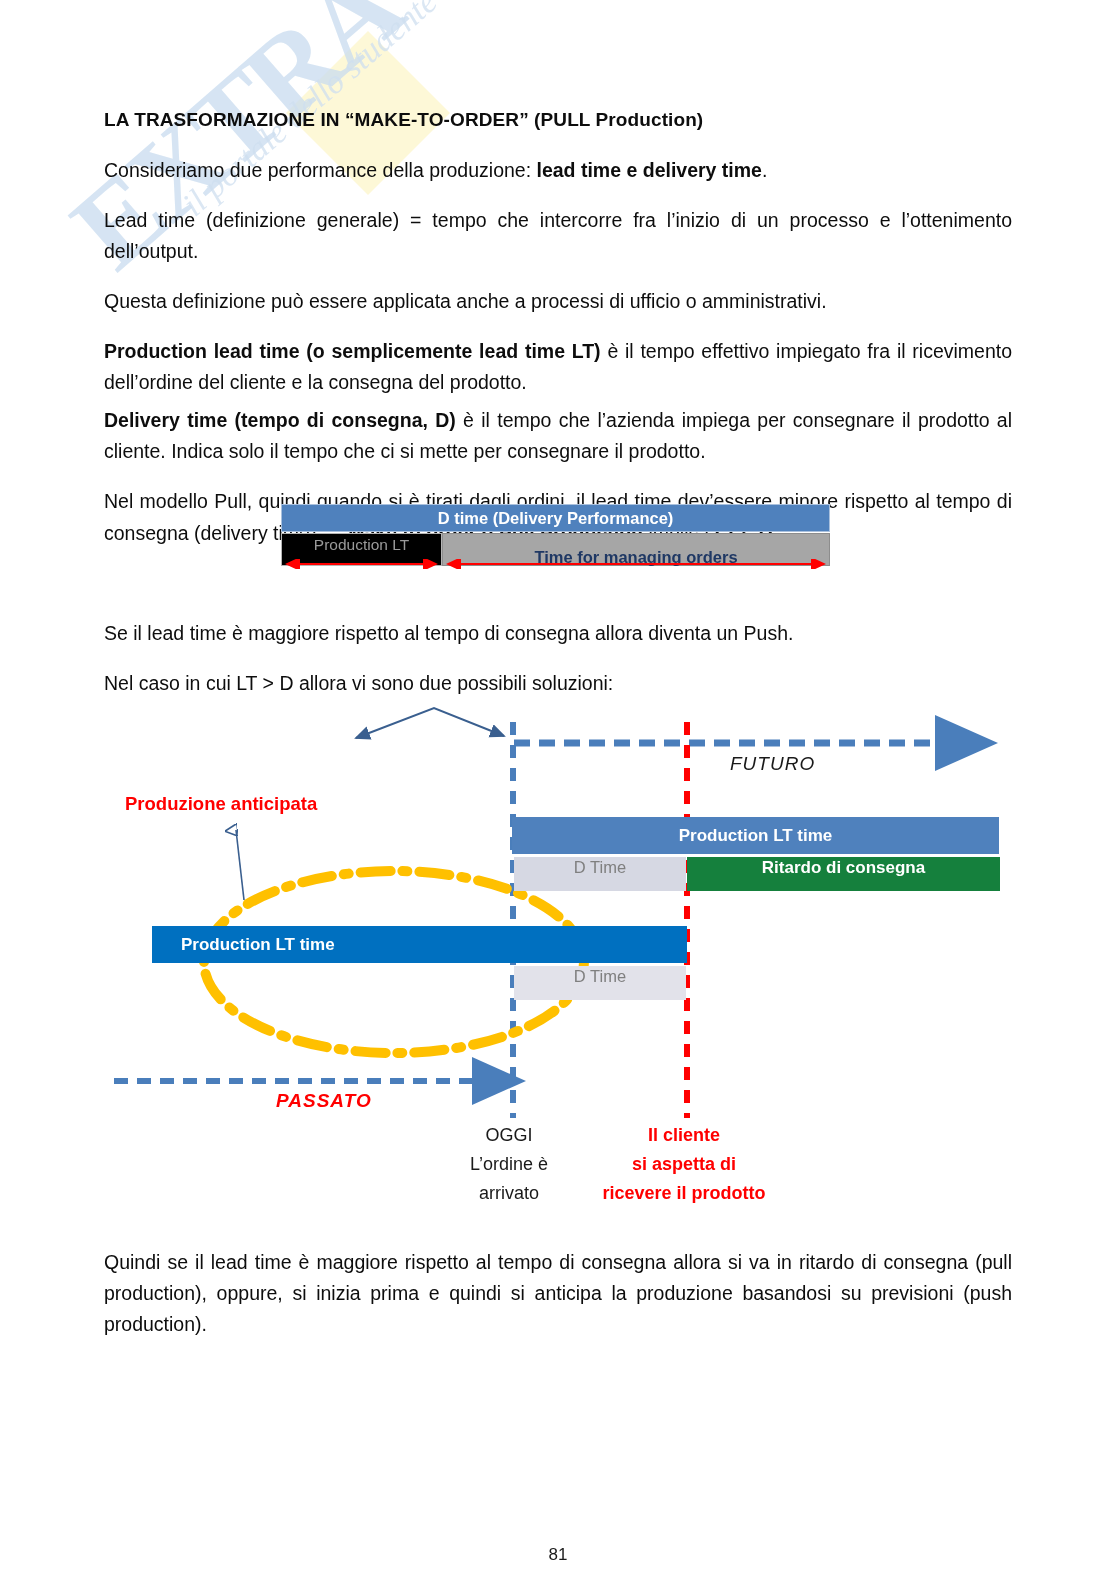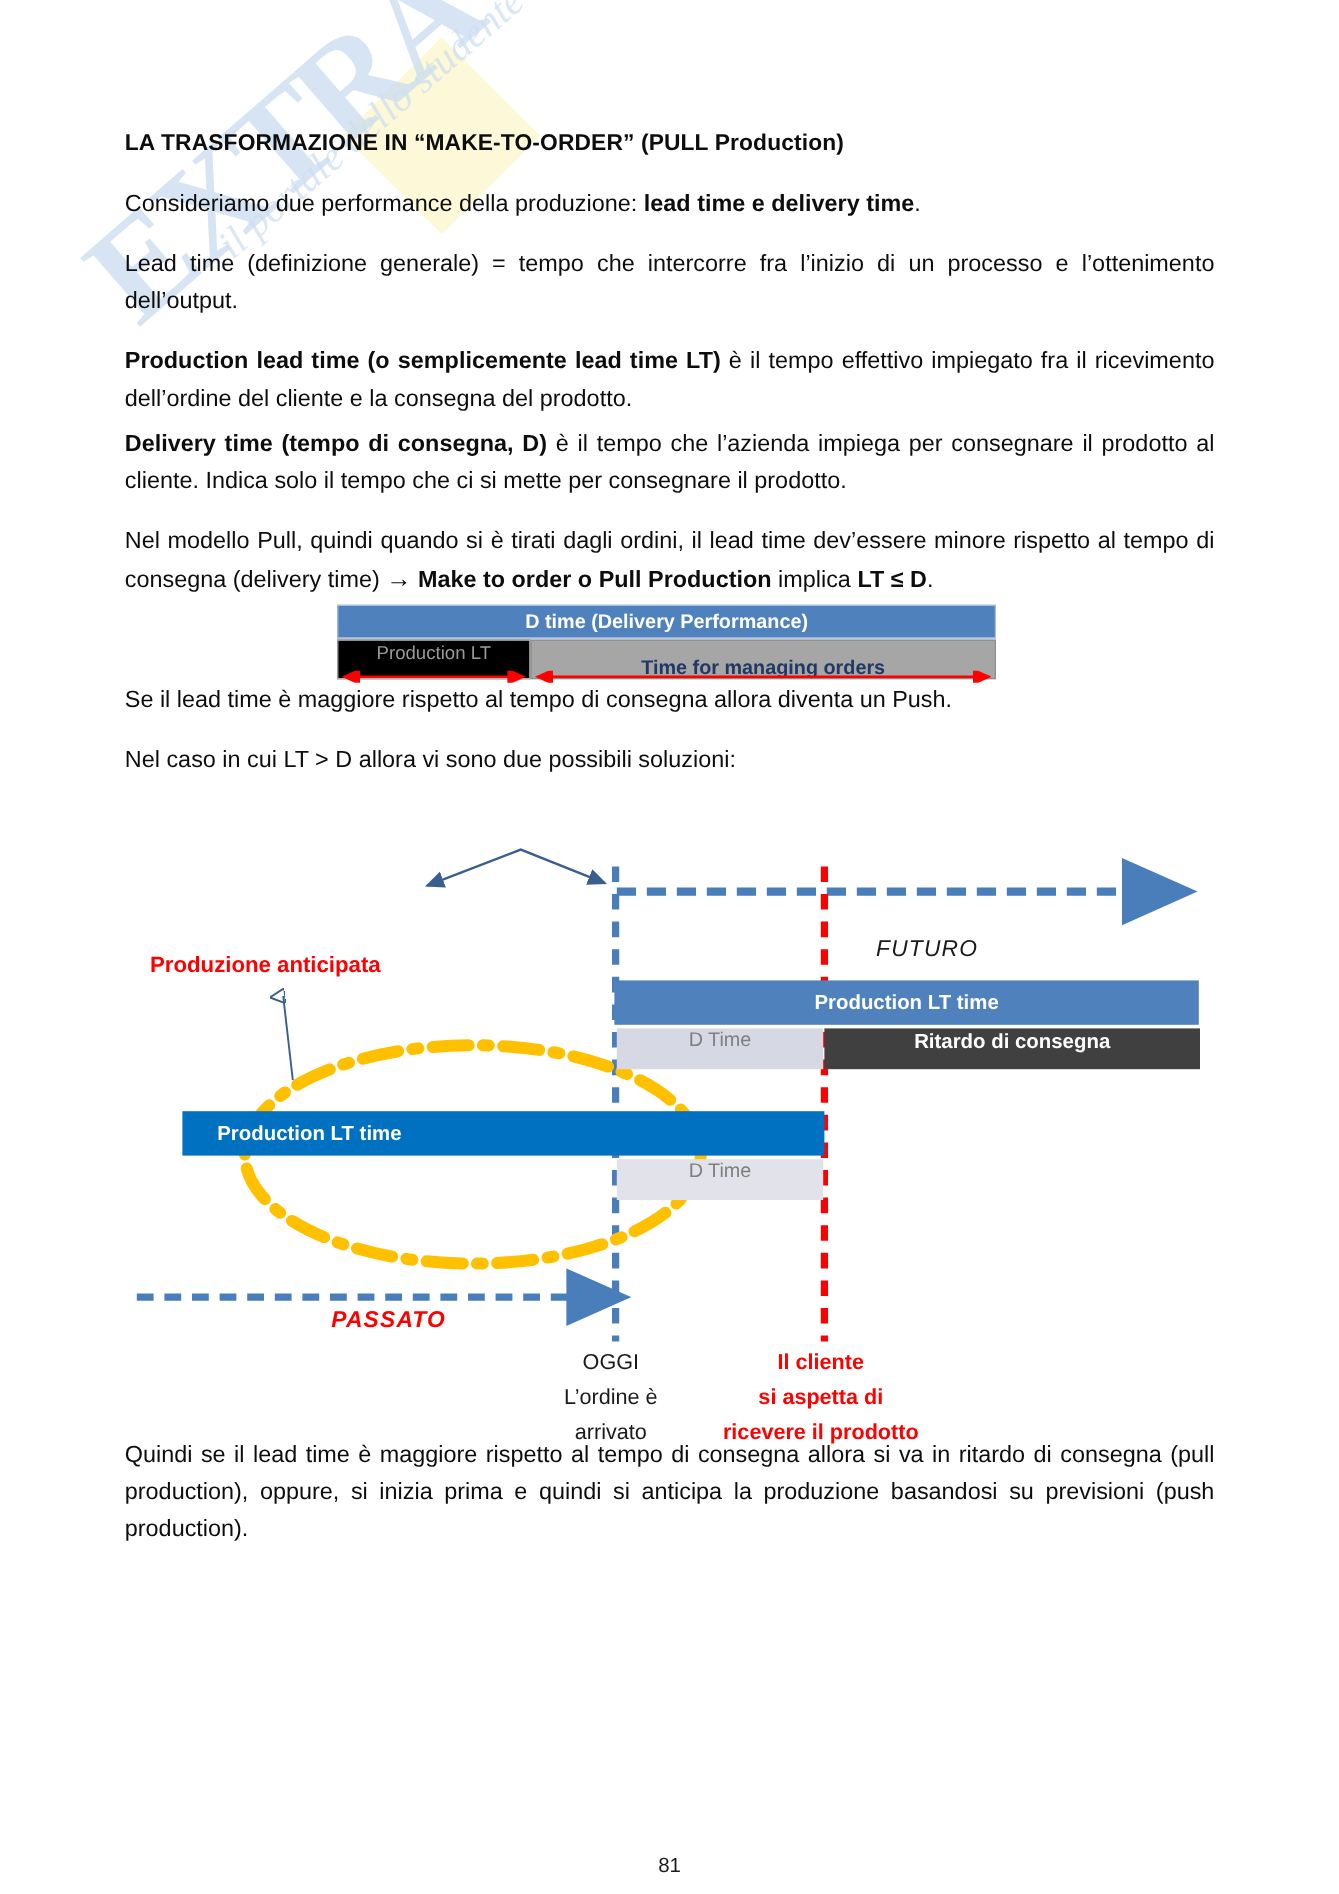--- a/index.html
+++ b/index.html
@@ -172,21 +172,21 @@
   .bar-dtime-top {
     left: 410px; top: 157px; width: 172px; height: 34px;
     background: #d6d8e3;
     color: #7f7f7f; font-size: 16.5px;
     justify-content: center;
     align-items: flex-start;
     padding-top: 1px;
   }
   .bar-ritardo {
     left: 583px; top: 157px; width: 313px; height: 34px;
-    background: #404040;
+    background: #15803d;
     color: #ffffff; font-weight: bold; font-size: 17px;
     justify-content: center;
     align-items: flex-start;
     padding-top: 1px;
   }
   .bar-lt-bottom {
     left: 48px; top: 226px; width: 535px; height: 37px;
     background: #0070c0;
     color: #ffffff; font-weight: bold; font-size: 17px;
     justify-content: flex-start;
@@ -206,21 +206,20 @@
     white-space: nowrap;
   }
   .lbl-anticipata {
     left: 21px; top: 93px;
     color: #ff0000; font-weight: bold; font-size: 18.5px;
   }
   .lbl-futuro {
     left: 626px; top: 53px;
     color: #1a1a1a; font-style: italic; font-size: 19px;
     letter-spacing: 1px;
-    margin-top: 28px;
   }
   .lbl-passato {
     left: 172px; top: 390px;
     color: #ff0000; font-weight: bold; font-style: italic; font-size: 19px;
     letter-spacing: 1px;
   }
   .lbl-oggi {
     left: 325px; top: 421px;
     width: 160px; text-align: center;
     color: #1a1a1a; font-size: 18px; line-height: 29px;
@@ -254,20 +253,21 @@
   </div>
 
   <div class="content">
 
     <p class="para title" style="margin-top:104px">LA TRASFORMAZIONE IN “MAKE-TO-ORDER” (PULL Production)</p>
 
     <p class="para" style="margin-top:20px"><span>Consideriamo due performance della produzione: </span><span class="b">lead time e delivery time</span><span>.</span></p>
 
     <p class="para" style="margin-top:19px">Lead time (definizione generale) = tempo che intercorre fra l’inizio di un processo e l’ottenimento dell’output.</p>
 
+    <p class="para" style="margin-top:19px">Questa definizione può essere applicata anche a processi di ufficio o amministrativi.</p>
 
     <p class="para" style="margin-top:19px"><span class="b">Production lead time (o semplicemente lead time LT)</span><span> è il tempo effettivo impiegato fra il ricevimento dell’ordine del cliente e la consegna del prodotto.</span></p>
 
     <p class="para" style="margin-top:7px"><span class="b">Delivery time (tempo di consegna, D)</span><span> è il tempo che l’azienda impiega per consegnare il prodotto al cliente. Indica solo il tempo che ci si mette per consegnare il prodotto.</span></p>
 
     <p class="para" style="margin-top:19px"><span>Nel modello Pull, quindi quando si è tirati dagli ordini, il lead time dev’essere minore rispetto al tempo di consegna (delivery time) </span><span class="arrow-glyph">→</span>&nbsp;<span class="b">Make to order o Pull Production</span><span> implica </span><span class="b">LT ≤ D</span><span>.</span></p>
 
     <p class="para" style="margin-top:69px">Se il lead time è maggiore rispetto al tempo di consegna allora diventa un Push.</p>
 
     <p class="para" style="margin-top:19px">Nel caso in cui LT &gt; D allora vi sono due possibili soluzioni:</p>

